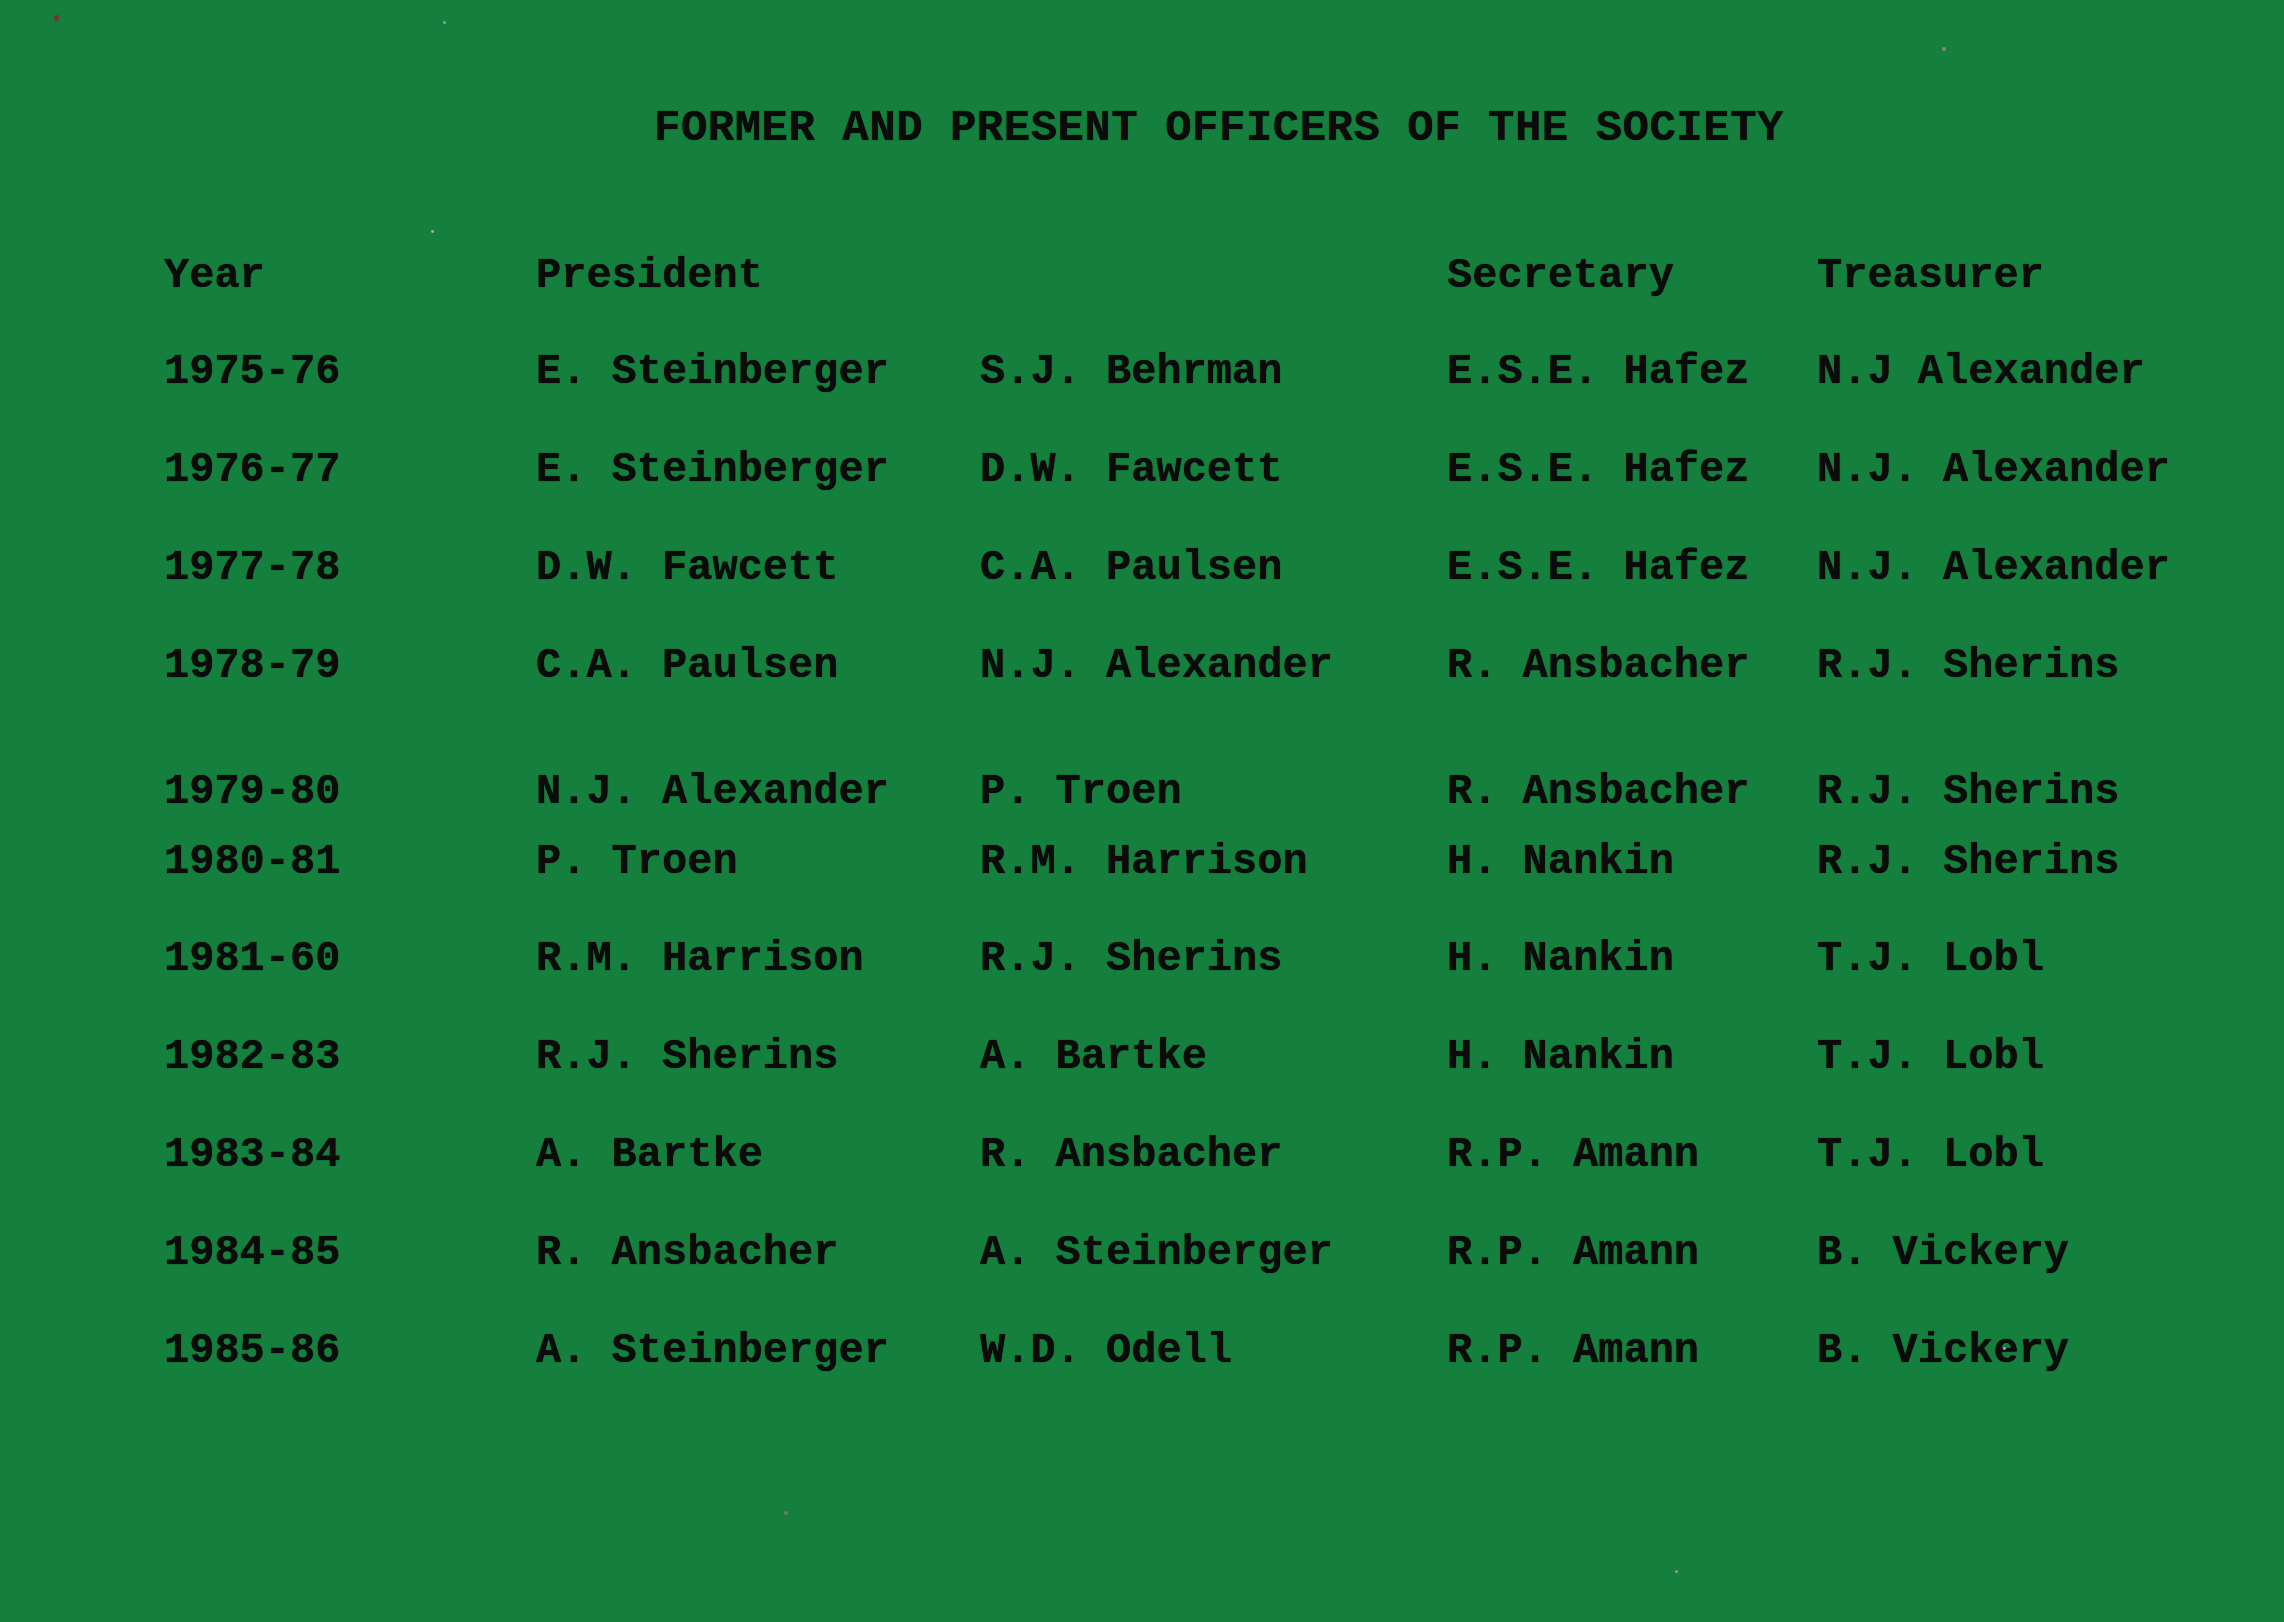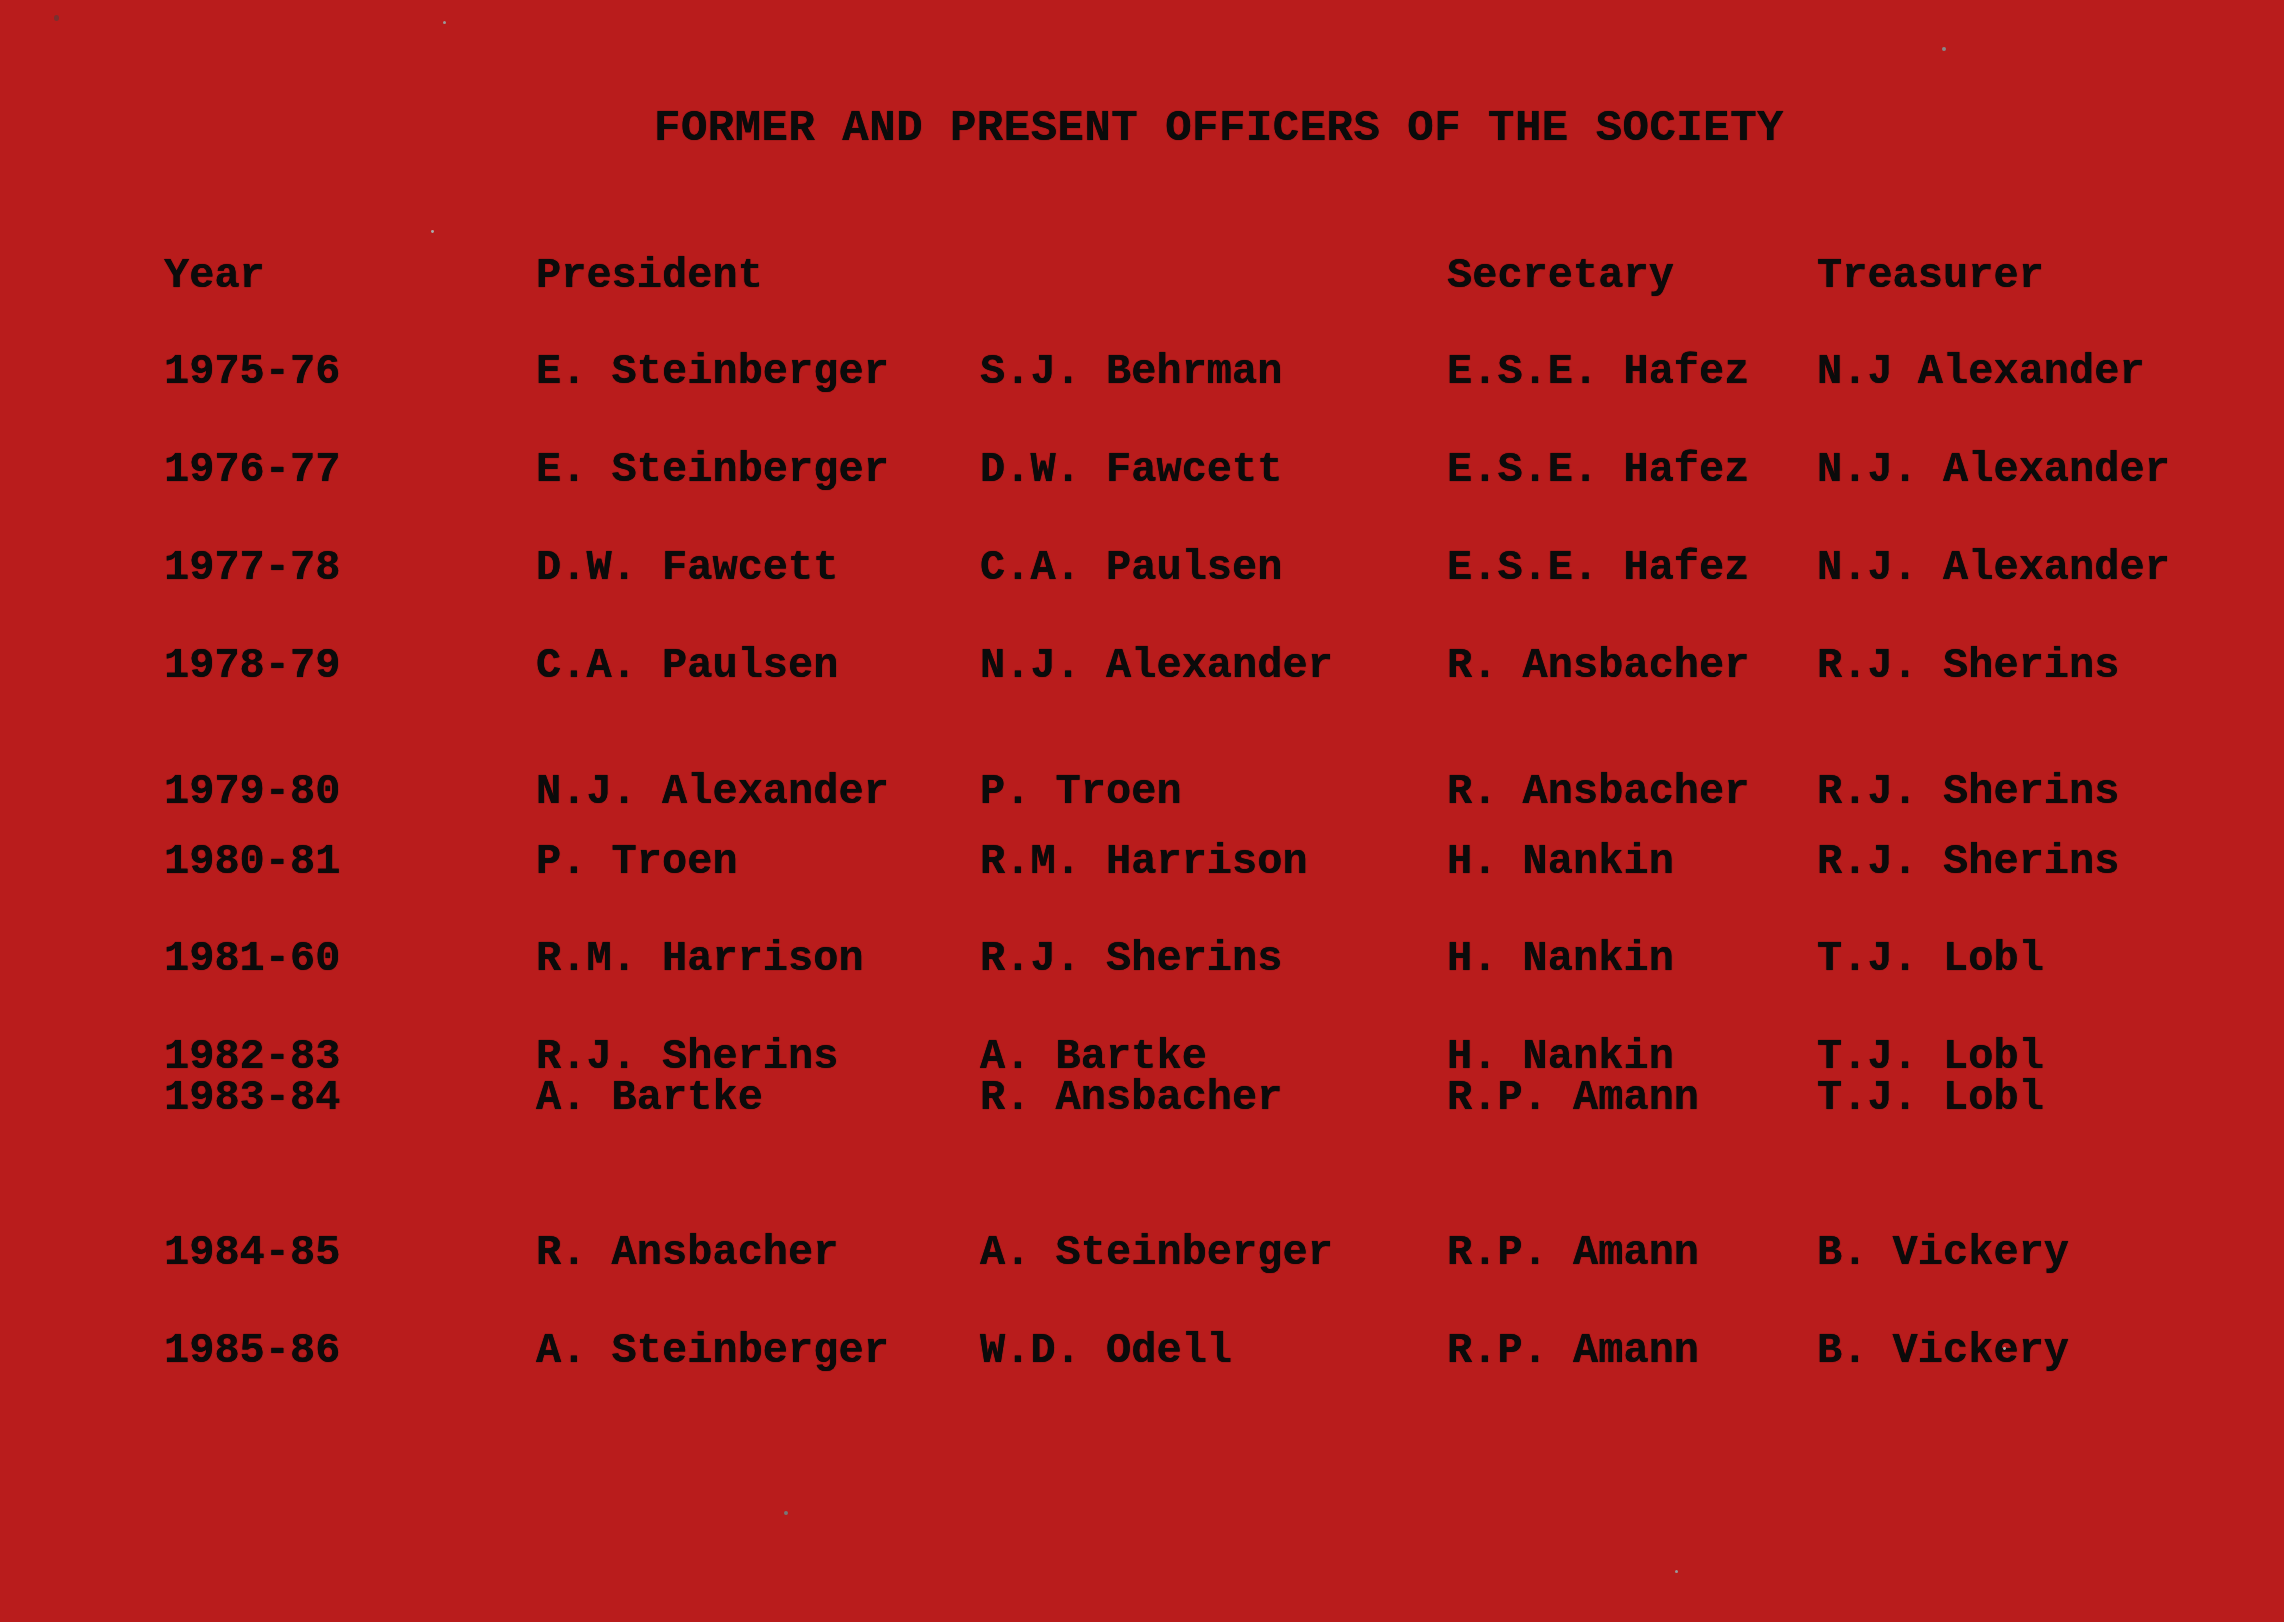--- a/index.html
+++ b/index.html
@@ -8,21 +8,21 @@
     height: 1623px;
     background: #ffffff;
     position: relative;
     font-family: "Liberation Mono", "DejaVu Sans Mono", monospace;
     font-weight: 700;
     color: #0b0b0b;
   }
   .page {
     position: absolute;
     inset: 0;
-    background: #b91c1c;
+    background: #15803d;
     overflow: hidden;
   }
   .title {
     position: absolute;
     top: 106px;
     left: 654px;
     margin: 0;
     font-size: 44px;
     line-height: 1;
     white-space: nowrap;
@@ -50,21 +50,21 @@
 
   .r-head { top: 255px; }
   .r0  { top: 351px; }
   .r1  { top: 449px; }
   .r2  { top: 547px; }
   .r3  { top: 645px; }
   .r4  { top: 743px; margin-top: 28px; }
   .r5  { top: 841px; }
   .r6  { top: 938px; }
   .r7  { top: 1036px; }
-  .r8  { top: 1077px; }
+  .r8  { top: 1134px; }
   .r9  { top: 1232px; padding-left: 29px; }
   .r10 { top: 1330px; }
 
   .speck {
     position: absolute;
     border-radius: 50%;
     background: #8d8d8d;
   }
 </style>
 </head>

